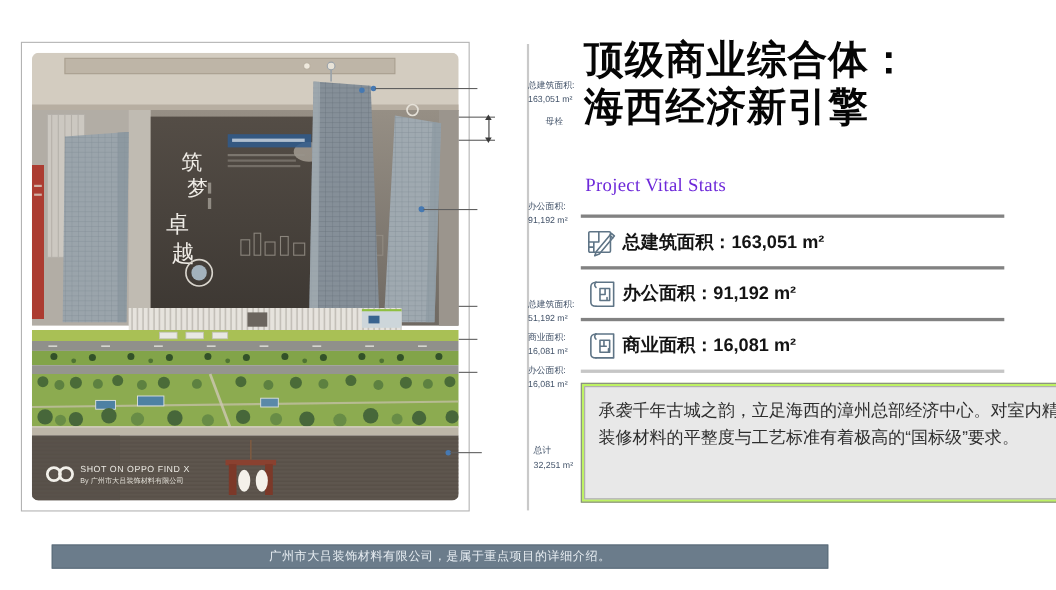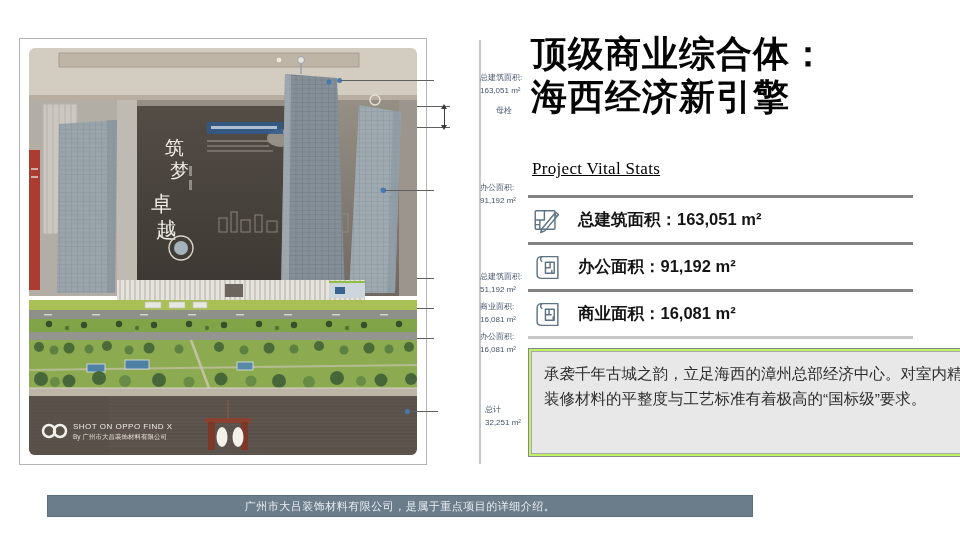--- a/index.html
+++ b/index.html
@@ -21,27 +21,27 @@
   .arrow-line{position:absolute;width:1px;background:#3a3a3a;}
   .arrow-head{position:absolute;width:0;height:0;border-left:3.5px solid transparent;border-right:3.5px solid transparent;}
   .arrow-head.up{border-bottom:5px solid #3a3a3a;}
   .arrow-head.down{border-top:5px solid #3a3a3a;}
   .arrow-label{width:30px;}
 
   
   .title{position:absolute;left:531px;top:33px;font-family:"Liberation Serif","DejaVu Serif",serif;
          font-size:36px;line-height:43px;font-weight:700;color:#050505;letter-spacing:1px;}
   .subtitle{position:absolute;left:532px;top:159px;font-family:"Liberation Serif","DejaVu Serif",serif;
-            font-size:17px;color:#000000;letter-spacing:0.3px;text-decoration:underline;}
+            font-size:17px;color:#6d28d9;letter-spacing:0.3px;}
 
   .stats{position:absolute;left:528px;top:195px;width:385px;}
   .stat-row{height:44px;border-top:3px solid #828282;display:flex;align-items:center;background:#fff;}
   .stats .bottom-rule{border-top:3px solid #c6c6c6;height:0;}
   .stat-icon{margin-left:5px;flex:0 0 auto;}
-  .stat-text{margin-left:16px;font-size:16.5px;font-weight:600;color:#141414;white-space:nowrap;}
+  .stat-text{margin-left:4px;font-size:16.5px;font-weight:600;color:#141414;white-space:nowrap;}
 
   .desc-box{position:absolute;left:528px;top:348px;width:456px;height:109px;box-sizing:border-box;
             border:1.5px solid #888888;background:#bef264;padding:2px;}
   .desc-inner{width:100%;height:100%;box-sizing:border-box;border:1px solid #a9a9a9;background:#e8e8e8;
               padding:9px 12px;}
   .desc-text{margin:0;font-size:15.5px;line-height:25px;color:#2d2d2d;font-weight:500;}
 
   .footer-bar{position:absolute;left:47px;top:495px;width:706px;height:22px;box-sizing:border-box;
               background:#6b7c8b;border:1px solid #5c6d7b;text-align:center;}
   .footer-bar span{font-size:11px;line-height:20px;color:#e7edf2;letter-spacing:0.5px;}

